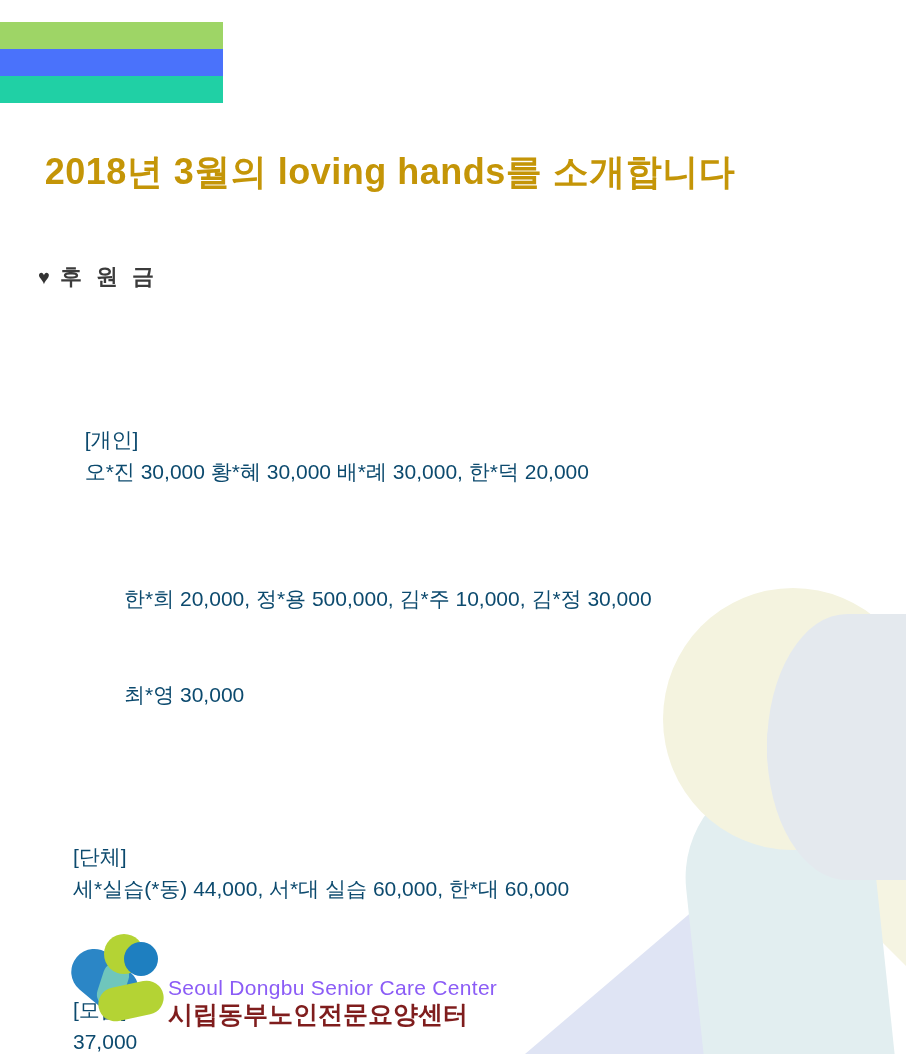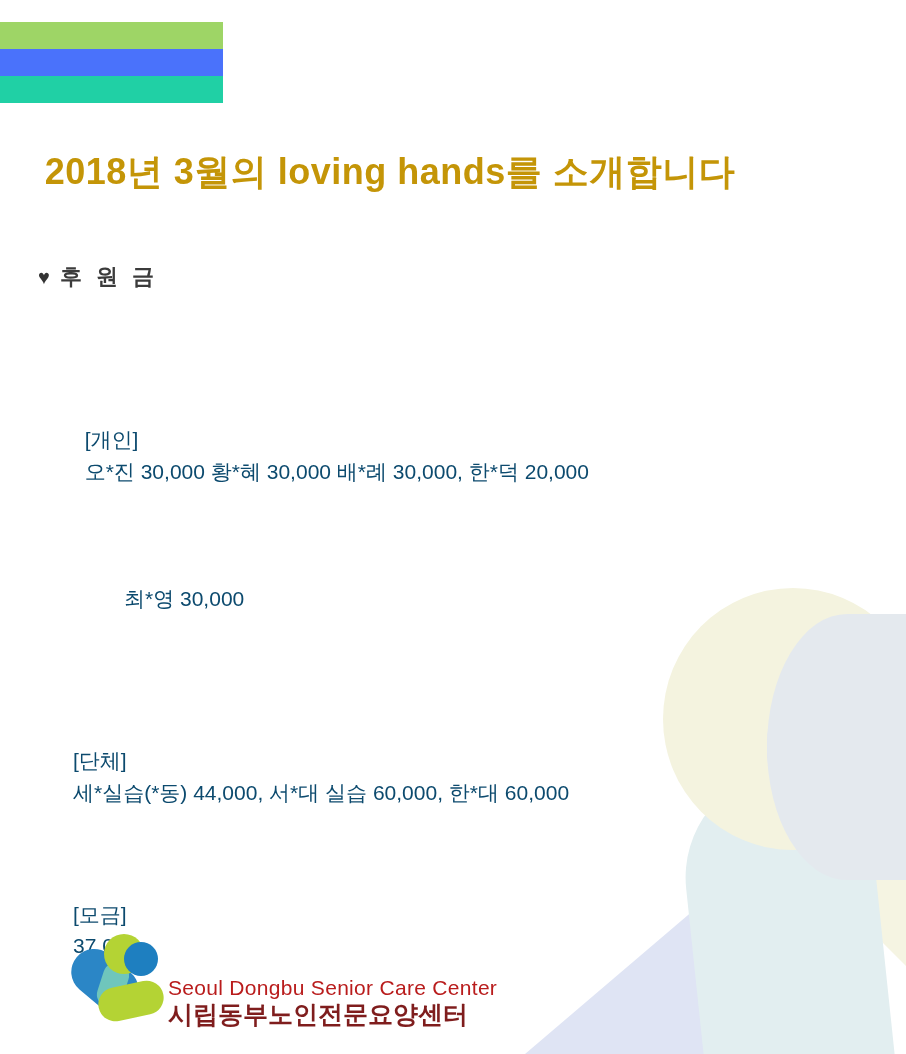--- a/index.html
+++ b/index.html
@@ -202,21 +202,21 @@
     position: absolute;
     left: 38px; top: 30px;
     width: 26px; height: 46px;
     border-radius: 20px;
     background: #6fc6bc;
     transform: rotate(18deg);
   }
   .logo-text { display: flex; flex-direction: column; }
   .logo-en {
     font-size: 21px;
-    color: #b91c1c;
+    color: #8b5cf6;
     letter-spacing: 0.3px;
     line-height: 1.15;
   }
   .logo-kr {
     font-size: 25px;
     font-weight: 700;
     color: #7f1d1d;
     letter-spacing: 0px;
     line-height: 1.1;
   }
@@ -248,20 +248,21 @@
     <div class="section-head">
       <span class="heart-icon">♥</span>
       <span class="head-label">후 원 금</span>
     </div>
 
     <div class="entry">
       <span class="entry-lines">
         <span class="tag">[개인] </span>
         <span>오*진 30,000 황*혜 30,000 배*례 30,000, 한*덕 20,000</span>
       </span>
+      <span class="entry-cont">한*희 20,000, 정*용 500,000, 김*주 10,000, 김*정 30,000</span>
       <span class="entry-cont">최*영 30,000</span>
     </div>
 
     <div class="entry" style="margin-top:34px">
       <span class="tag">[단체] </span>
       <span>세*실습(*동) 44,000, 서*대 실습 60,000, 한*대 60,000</span>
     </div>
 
     <div class="entry">
       <span class="tag">[모금] </span>

